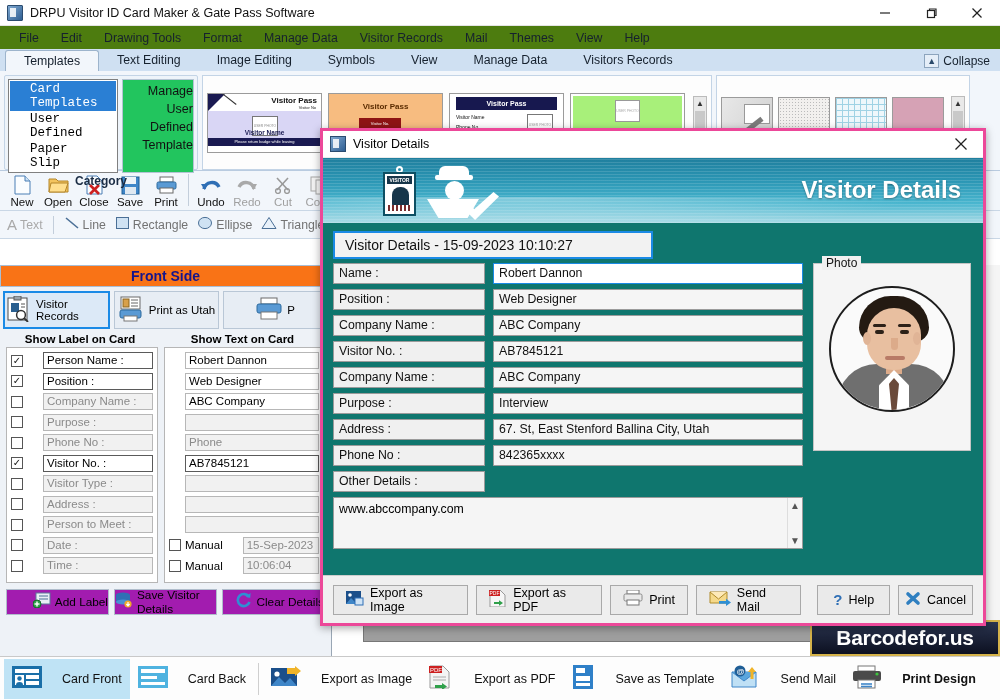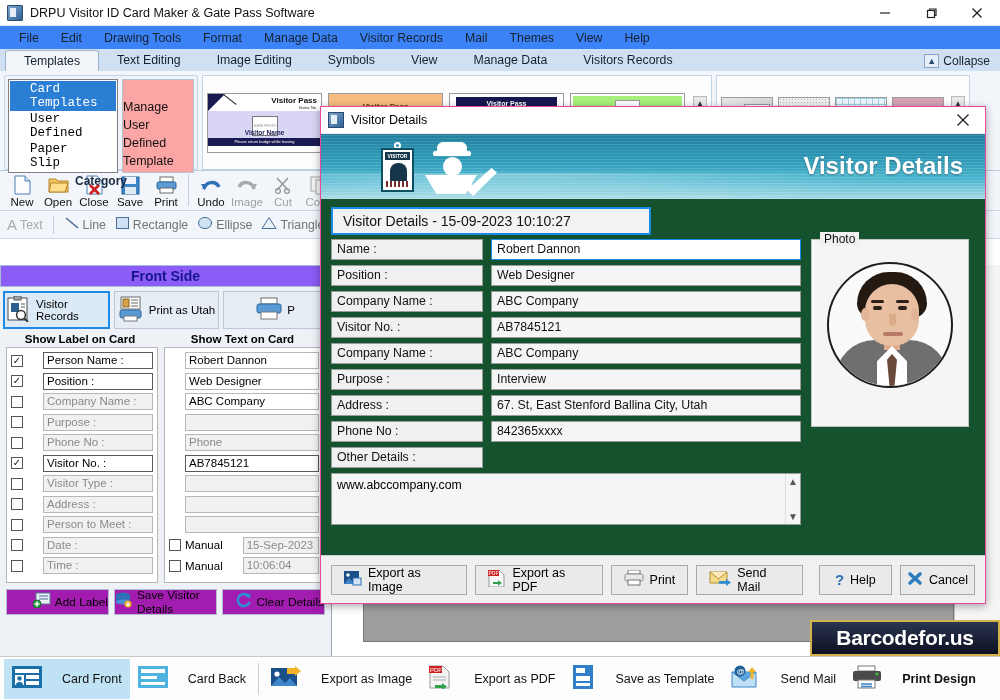--- a/index.html
+++ b/index.html
@@ -20,21 +20,21 @@
     position:relative; border-radius:1px;}
   .titlebar .tb-icon:after{content:"";position:absolute;left:2px;top:2px;width:6px;height:9px;
     background:#fff;opacity:.85;}
   .titlebar .tb-title{ font-size:12.5px; color:#111; flex:1; }
   .wbtns{ display:flex; height:26px; }
   .wbtn{ width:46px; height:26px; display:flex; align-items:center; justify-content:center;
     font-size:13px; color:#222; }
   .wbtn svg{ display:block; }
 
   
-  .menubar{ background:#3b82f6; height:23px; display:flex; align-items:center;
+  .menubar{ background:#4d7c0f; height:23px; display:flex; align-items:center;
     padding-left:8px; gap:0;text-align:right; }
   .menuitem{ padding:2px 11px; font-size:12.3px; color:#16212e; }
   .ribbon-tabs{ background:#cfe0f2; height:22px; display:flex; align-items:flex-end;
     position:relative; padding-left:5px;}
   .rtab{ padding:3px 18px 4px 18px; font-size:12.3px; color:#16212e; }
   .rtab.active{ background:#f2f6fb; border:1px solid #9db4cc; border-bottom:none;
     border-radius:3px 3px 0 0; position:relative; top:1px; }
   .collapse{ position:absolute; right:10px; bottom:3px; display:flex; align-items:center;
     gap:4px; font-size:12px; color:#16212e;}
   .collapse .cicon{ width:15px;height:14px; border:1px solid #8ca4bd; background:#e5eef8;
@@ -45,22 +45,22 @@
     display:flex; padding:4px 4px 0 4px; gap:4px; position:relative; }
   .rgroup{ border:1px solid #c3d4e6; background:#eef4fa; border-radius:2px;
     padding:3px; display:flex; flex-direction:column; }
   .rgroup .gbody{ flex:1; display:flex; gap:4px; }
   .rgroup .glabel{ text-align:center; font-size:12px; font-weight:bold; color:#1a2c44;
     padding-top:1px;}
   .catlist{ border:1px solid #808080; background:#fff; width:110px; padding:1px;
     font-size:12.5px; }
   .catlist div{ padding:1px 20px;font-family:Liberation Mono, monospace; }
   .catlist div.sel{ background:#2a7fd4; color:#fff; }
-  .manage-btn{ width:72px; border:1px solid #b4c4d4; background:#fca5a5; text-align:left;
-    font-size:12.5px; line-height:18px; padding-top:18px; color:#111;}
+  .manage-btn{ width:72px; border:1px solid #b4c4d4; background:#22c55e; text-align:right;
+    font-size:12.5px; line-height:18px; padding-top:2px; color:#111;}
 
   .tmplstrip{ border:1px solid #c3d4e6; background:#fdfdfd; display:flex; align-items:center;
     padding:4px; gap:6px; position:relative;}
   .tcard{ width:115px;height:60px;border:1px solid #9b9b9b;background:#fff;
     position:relative; overflow:hidden; font-size:6px;}
   .tscroll{ width:14px; height:54px; border:1px solid #bbb; background:#e9e9e9; margin-left:2px;
     display:flex;flex-direction:column;}
   .tscroll .tsbtn{ flex:0 0 13px; display:flex;align-items:center;justify-content:center;font-size:8px;color:#333;}
   .tscroll .tsthumb{ flex:1; background:#c9c9c9; margin:1px;}
 
@@ -107,21 +107,21 @@
   .tbsep{ width:1px; background:#c3cedb; height:32px; margin:0 4px; align-self:center;}
 
   .shaperow{ height:28px; background:#f2f6fb; border-bottom:1px solid #c9d7e6;
     display:flex; align-items:center; padding-left:4px; gap:3px; font-size:12.3px;}
   .shape{ display:flex;align-items:center;gap:3px; padding:0 3px; color:#737373;}
   .shape.dis{color:#a9a9a9;}
 
   
   .leftpanel{ position:absolute; left:0; top:265px; width:332px; bottom:44px;
     background:#eef2f7; border-right:1px solid #9aa7b5;}
-  .frontside{ height:22px; background:#8b5cf6; border:1px solid #a8bed6;
+  .frontside{ height:22px; background:#f97316; border:1px solid #a8bed6;
     text-align:center; font-weight:bold; font-size:14px; color:#15158c; line-height:20px;}
   .actrow{ display:flex; gap:4px; padding:4px 3px; }
   .actbtn{ flex:1; height:38px; border:1px solid #b9c7d6; background:#e7edf4;
     display:flex; align-items:center; justify-content:center; gap:5px; font-size:11.5px;}
   .actbtn.sel{ border:2px solid #1a8ae6; background:#dce9f7;}
   .colhdrs{ display:flex; font-size:11.5px; font-weight:bold; padding:0 0 2px 0;}
   .colhdrs span{ text-align:center; }
   .gridwrap{ display:flex; gap:6px; padding:0 6px;}
   .gcol{ border:1px solid #b6b6b6; background:#fff; padding:4px; }
   .gcol.left{ width:152px;}
@@ -161,22 +161,22 @@
   .bbit.bold{ font-weight:bold;}
   .bbsep{ width:1px;height:32px;background:#cfcfcf;margin:0 4px;}
 
   
   .wmark{ position:absolute; right:0px; bottom:44px; width:190px; height:36px;
     background:linear-gradient(180deg,#2b3550,#0c1020); border:2px solid #d4b24a;
     display:flex;align-items:center;justify-content:center;
     color:#fff;font-size:21px;font-weight:bold; letter-spacing:-0.3px;}
 
   
-  .dialog{ position:absolute; left:320px; top:106px; width:666px; height:498px;
-    background:#14532d; border:1px solid #ec4899; box-shadow:0 2px 8px rgba(0,0,0,.35);}
+  .dialog{ position:absolute; left:320px; top:128px; width:666px; height:498px;
+    background:#0f766e; border:3px solid #ec4899; box-shadow:0 2px 8px rgba(0,0,0,.35);}
   .dlg-title{ height:27px; background:#fff; display:flex; align-items:center;
     border-bottom:1px solid #ebebeb;}
   .dlg-title .dicon{ width:16px;height:16px;margin:0 7px; flex:none;
     background:linear-gradient(135deg,#7fa8d0,#2f5f93);border:1px solid #2b4c70;position:relative;}
   .dlg-title .dicon:after{content:"";position:absolute;left:2px;top:2px;width:6px;height:9px;background:#fff;opacity:.85;}
   .dlg-title .dttl{ flex:1; font-size:12.5px;}
   .dlg-close{ width:44px;height:27px;display:flex;align-items:center;justify-content:center;}
   .dlg-banner{ height:65px; position:relative; overflow:hidden;
     background:linear-gradient(180deg,#1f7f9e 0%,#2b96b4 35%,#4ab6cf 70%,#a9dbe6 100%);}
   .dlg-banner .stripes{position:absolute;inset:0;
@@ -425,21 +425,21 @@
       </span>
       <span>Undo</span>
     </div>
     <div class="tbitem dis">
       <span class="ic">
         <svg width="22" height="18">
             <path d="M18 13 A8 8 0 0 0 3 11" fill="none" stroke="#a9a9a9" stroke-width="3.4"></path>
             <path d="M21 8 l-7 0 l3.5 6 Z" fill="#a9a9a9"></path>
           </svg>
       </span>
-      <span>Image</span>
+      <span>Redo</span>
     </div>
     <div class="tbitem dis">
       <span class="ic">
         <svg width="18" height="18">
             <line x1="3" y1="2" x2="14" y2="14" stroke="#999" stroke-width="1.6"></line>
             <line x1="14" y1="2" x2="3" y2="14" stroke="#999" stroke-width="1.6"></line>
             <circle cx="4" cy="15" r="2.4" fill="none" stroke="#999" stroke-width="1.4"></circle>
             <circle cx="13" cy="15" r="2.4" fill="none" stroke="#999" stroke-width="1.4"></circle>
           </svg>
       </span>

